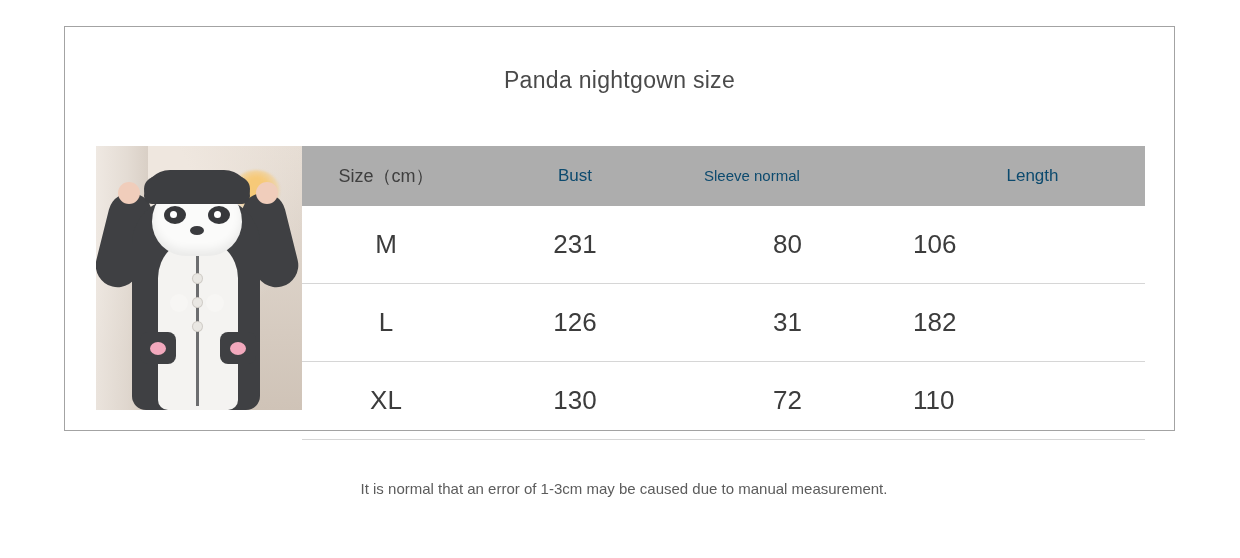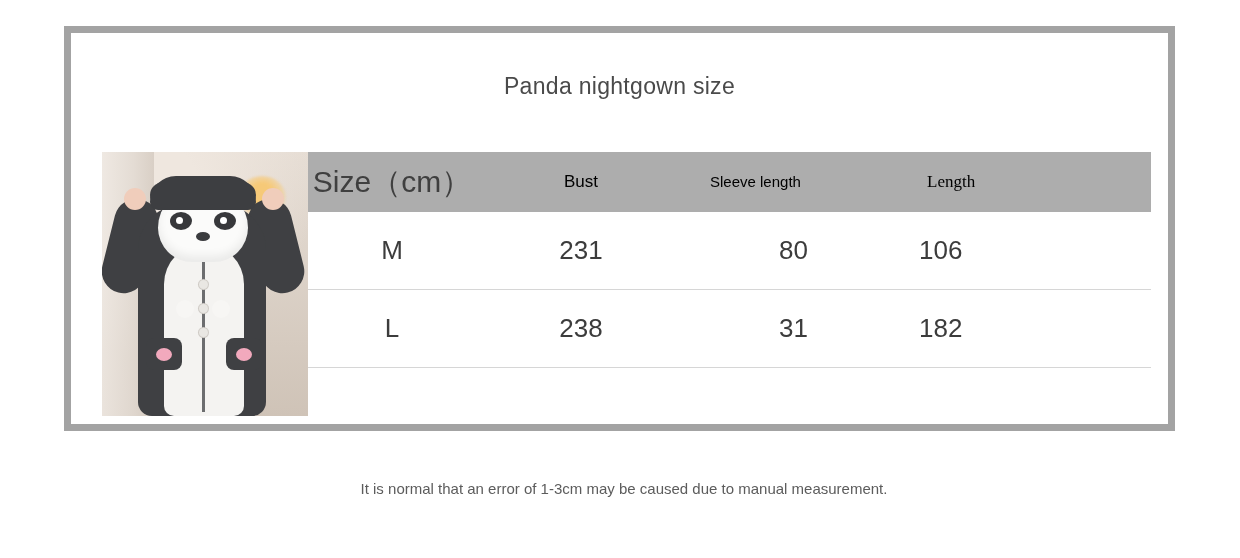--- a/index.html
+++ b/index.html
@@ -21,21 +21,21 @@
     height: 558px;
   }
 
   
   .card {
     position: absolute;
     left: 64px;
     top: 26px;
     width: 1111px;
     height: 405px;
-    border: 7px solid #a3a3a3;
+    border: 1px solid #a3a3a3;
     box-sizing: border-box;
     background: #ffffff;
   }
 
   .chart-title {
     position: absolute;
     left: 0;
     top: 40px;
     width: 100%;
     text-align: center;
@@ -229,33 +229,33 @@
   .table {
     position: absolute;
     left: 237px;
     top: 119px;
     width: 843px;
     border-collapse: collapse;
     table-layout: fixed;
   }
   .table thead th {
     background: #adadad;
-    color: #000000;
+    color: #0c4a6e;
     font-weight: normal;
     height: 58px;
     vertical-align: middle;
     line-height: 1.15;
   }
   .table thead th.size-col {
     color: #3f3f3f;
-    font-size: 30px;
+    font-size: 18px;
   }
   .table thead th.bust-col { font-size: 17px; }
   .table thead th.sleeve-col { font-size: 15px; text-align: left; padding-left: 24px; }
-  .table thead th.length-col { font-size: 17px; text-align: left; padding-left: 26px; font-family: Liberation Serif, serif; }
+  .table thead th.length-col { font-size: 17px; text-align: center; padding-left: 26px; }
 
   .table tbody td {
     height: 75px;
     text-align: center;
     font-size: 26px;
     color: #3c3c3c;
     border-bottom: 1px solid #d6d6d6;
     font-weight: 300;
   }
   .table tbody tr:last-child td {
@@ -323,37 +323,43 @@
       <colgroup>
         <col class="col-size">
         <col class="col-bust">
         <col class="col-sleeve">
         <col class="col-length">
       </colgroup>
       <thead>
         <tr>
           <th class="size-col">Size（cm）</th>
           <th class="bust-col">Bust</th>
-          <th class="sleeve-col">Sleeve length</th>
+          <th class="sleeve-col">Sleeve normal</th>
           <th class="length-col">Length</th>
         </tr>
       </thead>
       <tbody>
         <tr>
           <td>M</td>
           <td>231</td>
           <td>80</td>
           <td class="len">106</td>
         </tr>
         <tr>
           <td>L</td>
-          <td>238</td>
+          <td>126</td>
           <td>31</td>
           <td class="len">182</td>
         </tr>
+        <tr>
+          <td>XL</td>
+          <td>130</td>
+          <td>72</td>
+          <td class="len">110</td>
+        </tr>
       </tbody>
     </table>
 
   </div>
 
   <div class="footnote">It is normal that an error of 1-3cm may be caused due to manual measurement.</div>
 
 </div>
 
 </body></html>

